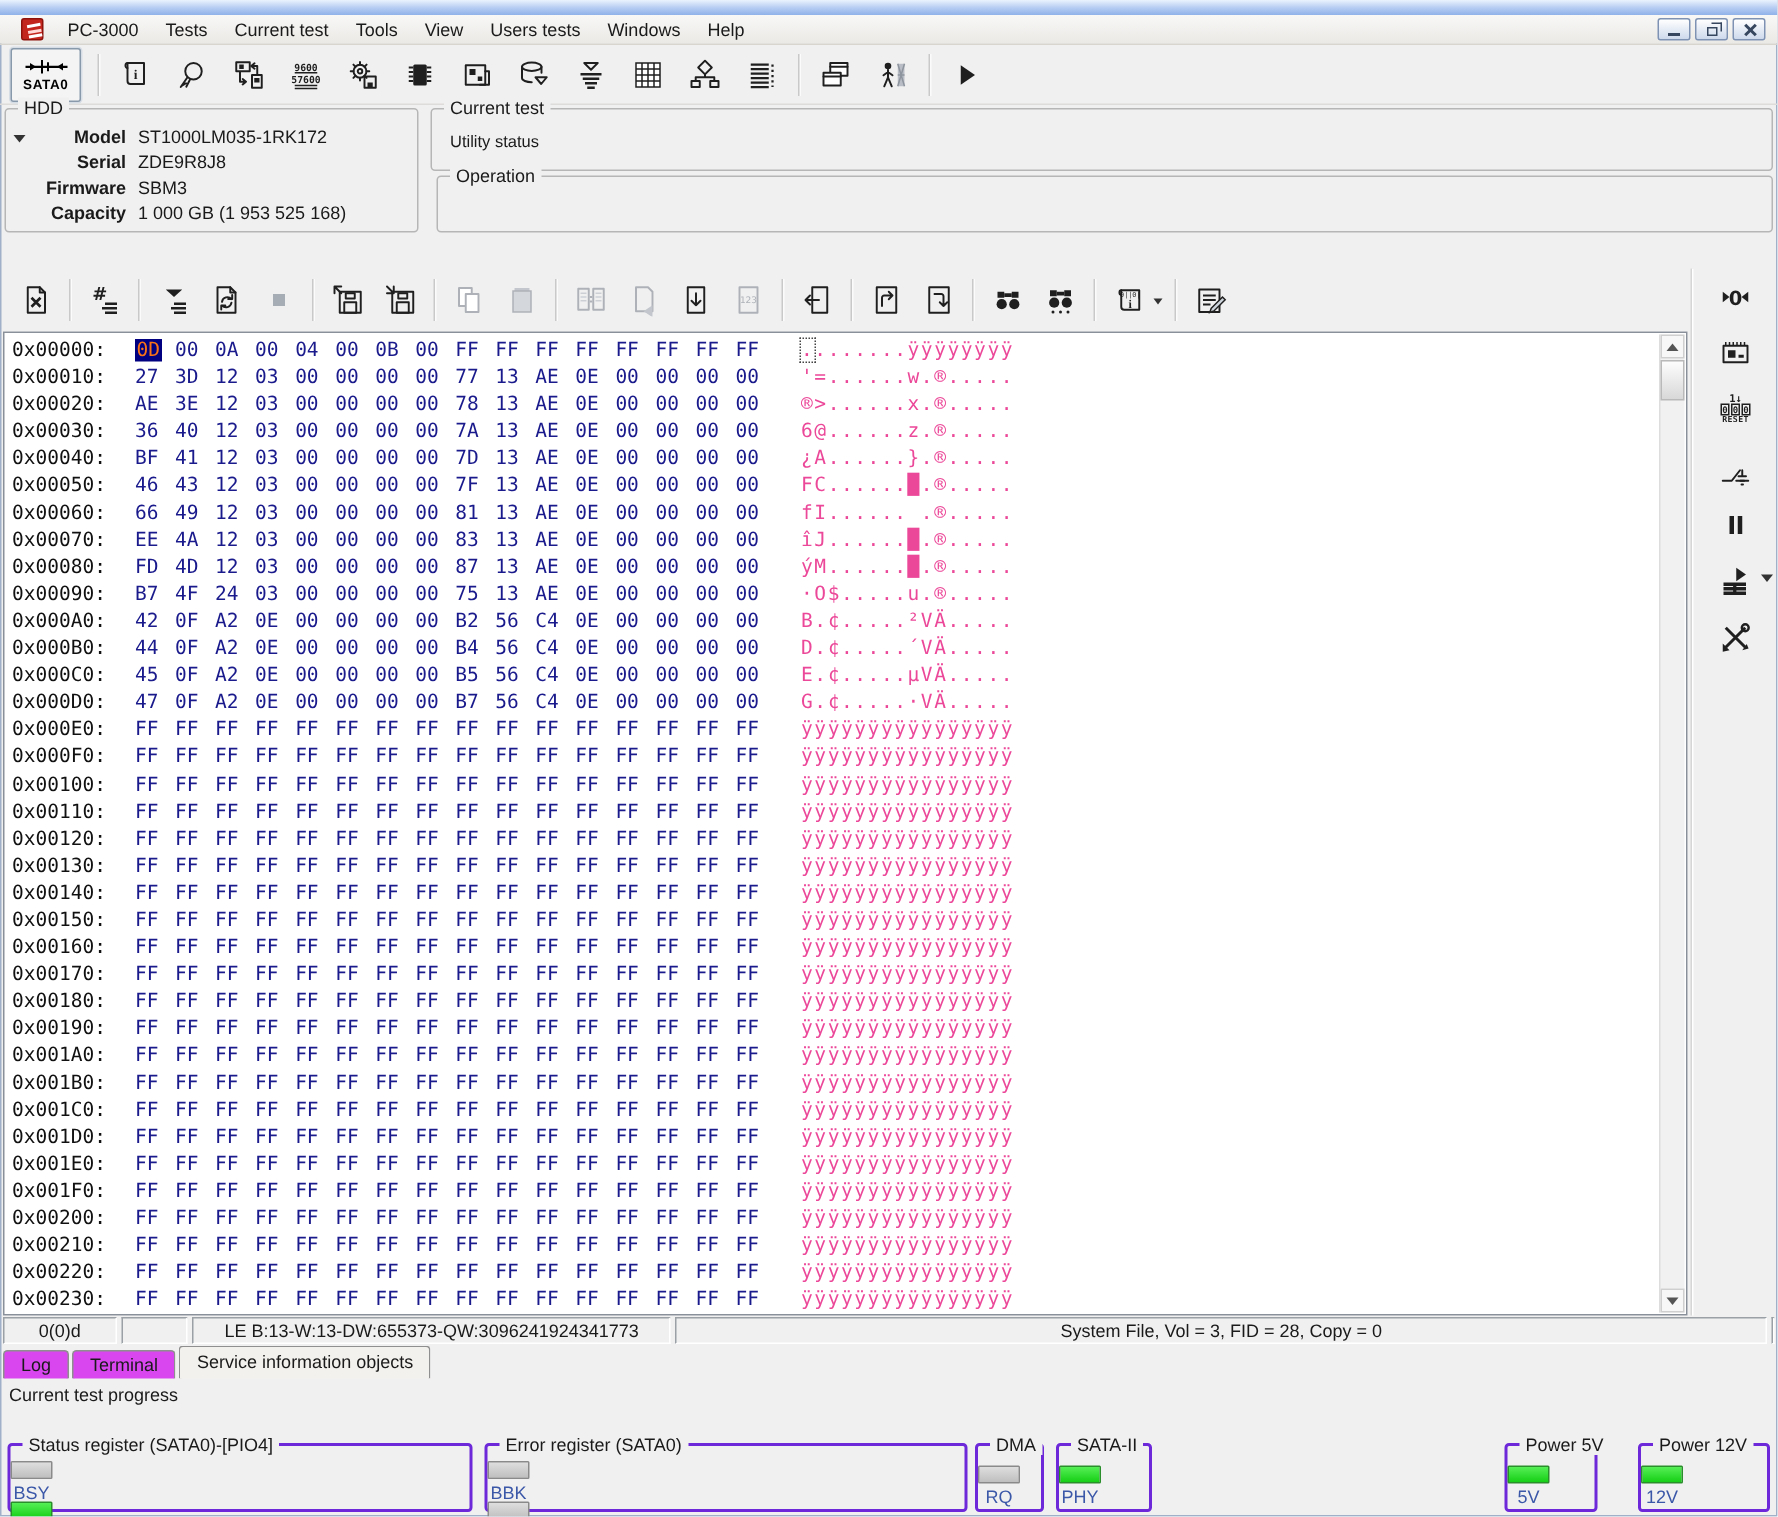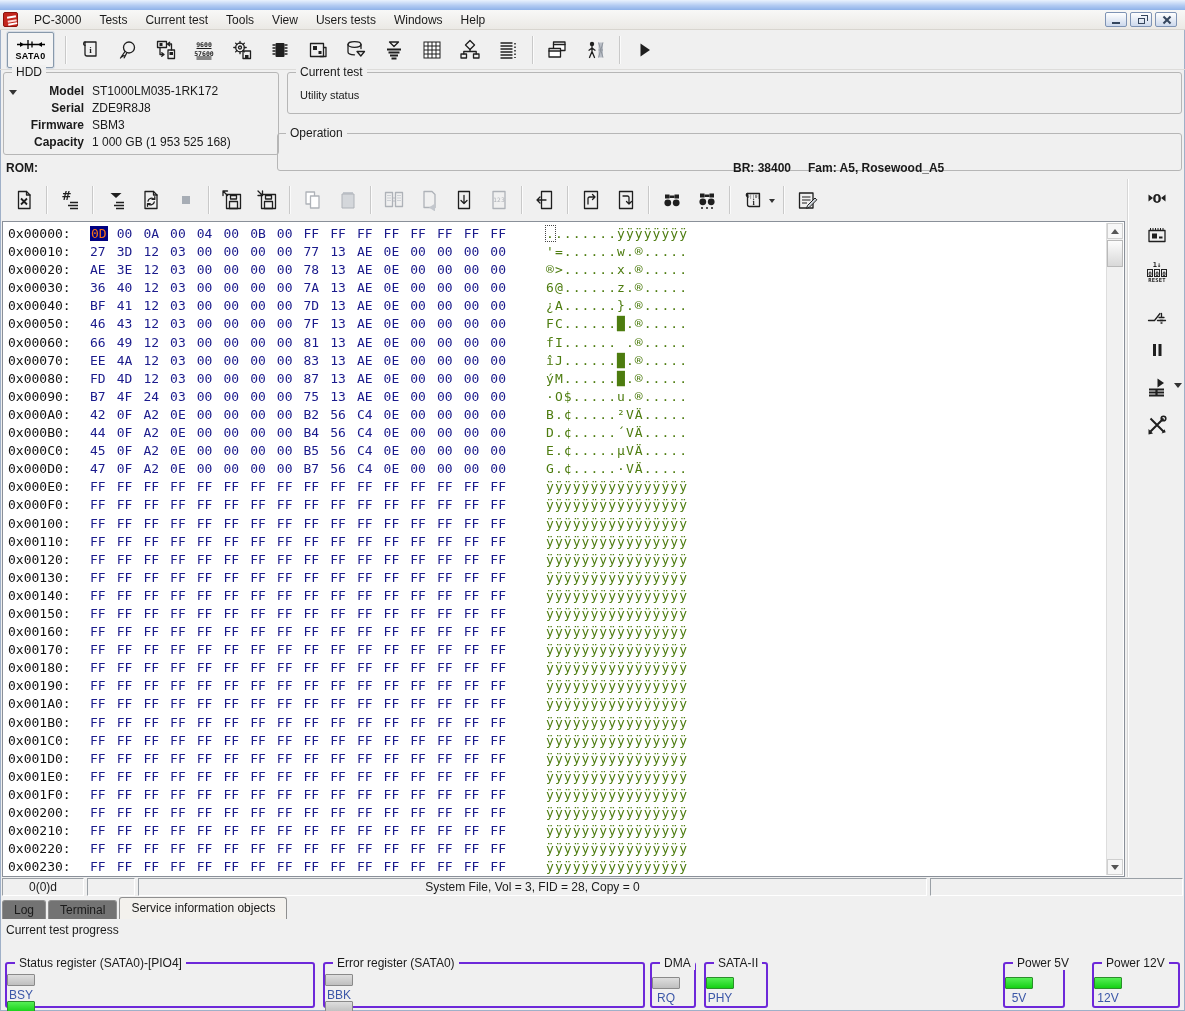--- a/index.html
+++ b/index.html
@@ -1,19 +1,19 @@
 <!DOCTYPE html>
 <html><head>
 <meta charset="utf-8">
 <style>
 *{box-sizing:border-box;}
 body{margin:0;background:#dde3ec;font-family:"Liberation Sans","DejaVu Sans",sans-serif;}
 .app{position:relative;width:1185px;height:1011px;background:#f0f0f0;overflow:hidden;font-size:12px;color:#1a1a1a;box-shadow:inset 0 0 0 1px #9fb0c8;}
 .title-sliver{position:absolute;top:0;left:0;right:0;height:10px;background:linear-gradient(180deg,#eaf2fd,#b3cbf2 55%,#8fb2e9);}
-.menubar{position:absolute;top:10px;left:0;right:0;height:20px;background:linear-gradient(#f8f8f7,#ebe9e5);border-bottom:1px solid #d8d5cf;display:flex;align-items:center;padding-left:0;}
+.menubar{position:absolute;top:10px;left:0;right:0;height:20px;background:linear-gradient(#f8f8f7,#ebe9e5);border-bottom:1px solid #d8d5cf;display:flex;align-items:center;padding-left:11px;}
 .appicon{width:15px;height:15px;background:#c3261d;border:1px solid #8d120c;border-radius:2px;margin:0 7px 0 3px;position:relative;flex:none;}
 .appicon:before{content:"";position:absolute;left:3px;top:3px;width:9px;height:2px;background:#fff;transform:rotate(-10deg);box-shadow:0 4px 0 #ffd9d6,0 7px 0 #fff;}
 .menu-item{padding:2px 9px;cursor:default;white-space:nowrap;}
 .wincontrols{margin-left:auto;display:flex;gap:3px;padding-right:8px;}
 .wc{width:22px;height:15px;border:1px solid #7e93b4;border-radius:2px;background:linear-gradient(#ffffff,#cdd9ec);display:flex;align-items:center;justify-content:center;}
 .g-min{width:8px;height:2px;background:#35465e;margin-top:7px;}
 .g-res{width:7px;height:6px;border:1px solid #35465e;position:relative;margin-top:2px;}
 .g-res:before{content:"";position:absolute;left:2px;top:-4px;width:6px;height:5px;border:1px solid #35465e;border-left:none;border-bottom:none;}
 .g-cls{position:relative;width:9px;height:9px;}
 .g-cls:before,.g-cls:after{content:"";position:absolute;left:4px;top:0;width:2px;height:10px;background:#35465e;}
@@ -24,53 +24,53 @@
 .sep{width:1px;height:28px;background:#c9c9c9;box-shadow:1px 0 0 #fbfbfb;margin:0 5px;flex:none;}
 .gb{position:absolute;border:1px solid #b6b6b6;border-radius:3px;}
 .gbt{position:absolute;top:-8px;left:8px;background:#f0f0f0;padding:0 4px;font-size:12px;white-space:nowrap;}
 .hddbox{left:3px;top:72px;width:276px;height:83px;}
 .hdd-fields{padding:9px 0 0 0;}
 .hdd-row{display:flex;height:17px;align-items:center;}
 .hdd-label{width:88px;text-align:right;font-weight:700;padding-right:8px;}
 .dd-arrow{position:absolute;left:5px;top:17px;width:0;height:0;border:4px solid transparent;border-top:5px solid #333;}
 .ctbox{left:287px;top:72px;right:3px;height:42px;}
 .ct-status{position:absolute;left:12px;top:16px;font-size:11px;}
-.opbox{left:277px;top:117px;right:3px;height:38px;margin-top:16px;}
+.opbox{left:291px;top:117px;right:3px;height:38px;}
 .rombar{position:absolute;top:157px;left:0;right:0;height:21px;}
 .rom-label{position:absolute;left:6px;top:4px;font-weight:700;}
 .rom-br{position:absolute;left:733px;top:4px;font-weight:700;}
 .rom-fam{position:absolute;left:808px;top:4px;font-weight:700;}
 .hex-toolbar{position:absolute;top:179px;left:0;width:1127px;height:41px;display:flex;align-items:center;padding-left:6px;}
 .hbtn{width:35px;height:32px;display:flex;align-items:center;justify-content:center;background:transparent;border:none;padding:0;}
 .caret2{width:0;height:0;border:3.5px solid transparent;border-top:4.5px solid #333;margin:6px 3px 0 -1px;}
 .hex-view{position:absolute;top:221px;left:2px;width:1123px;height:656px;background:#fff;border:1px solid #8a9099;}
 #hex-rows{position:absolute;top:1px;left:1px;right:18px;bottom:1px;overflow:hidden;padding-top:2px;}
 .hexrow{height:18.1px;line-height:18.1px;font-family:"DejaVu Sans Mono","Liberation Mono",monospace;font-size:13px;white-space:nowrap;display:flex;}
 .addr{width:86px;padding-left:4px;color:#111;}
 .bytes{width:428px;display:flex;}
 .b{width:26.7px;color:#1a1a8c;}
 .selb{font-style:normal;background:#000080;color:#f97316;padding:0 1px;}
-.ascii{white-space:pre;letter-spacing:1.05px;color:#4d7c0f;margin-left:28px;}
+.ascii{white-space:pre;letter-spacing:1.05px;color:#ec4899;margin-left:16px;}
 .cur{outline:1px dotted #444;}
 .vscroll{position:absolute;top:1px;right:1px;bottom:1px;width:17px;background:#f1f1f1;border-left:1px solid #ddd;}
 .sbtn{position:absolute;left:0;width:16px;height:16px;background:#f7f7f7;border:1px solid #cfcfcf;display:flex;align-items:center;justify-content:center;}
 .sbtn.up{top:0;} .sbtn.down{bottom:0;}
 .tri-up{width:0;height:0;border:4px solid transparent;border-bottom:5px solid #555;margin-top:-4px;}
 .tri-down{width:0;height:0;border:4px solid transparent;border-top:5px solid #555;margin-bottom:-4px;}
 .thumb{position:absolute;top:17px;left:0;width:16px;height:27px;background:linear-gradient(#fdfdfd,#d8d8d8);border:1px solid #b9b9b9;}
 .right-toolbar{position:absolute;top:179px;left:1127px;width:58px;height:698px;border-left:1px solid #d6d6d6;box-shadow:inset 1px 0 0 #fff;}
 .rbtn{position:absolute;left:14px;width:30px;height:30px;display:flex;align-items:center;justify-content:center;background:transparent;border:none;padding:0;}
 .rcaret{position:absolute;width:0;height:0;border:4px solid transparent;border-top:5px solid #333;}
 .reset-ic{font-family:"DejaVu Sans Mono","Liberation Mono",monospace;font-size:7px;line-height:6.5px;text-align:center;color:#1f1f1f;font-weight:700;}
 .rr2 i{display:inline-block;border:1px solid #1f1f1f;font-style:normal;width:6px;height:8px;line-height:7px;font-size:6px;margin:0 .5px;}
 .rr3{font-size:5.5px;letter-spacing:.2px;}
 .statusbar{position:absolute;top:877px;left:0;right:0;height:20px;display:flex;gap:3px;padding:1px 2px;}
 .scell{border:1px solid;border-color:#9aa0a6 #ffffff #ffffff #9aa0a6;background:#f0f0f0;text-align:center;line-height:16px;font-size:12px;overflow:hidden;white-space:nowrap;}
 .tabsrow{position:absolute;top:897px;left:2px;height:22px;display:flex;align-items:flex-end;}
-.tab{height:19px;line-height:18px;padding:0 11px;border:1px solid #8f8f8f;border-bottom:none;border-radius:3px 3px 0 0;background:#737373;margin-right:2px;white-space:nowrap;}
+.tab{height:19px;line-height:18px;padding:0 11px;border:1px solid #8f8f8f;border-bottom:none;border-radius:3px 3px 0 0;background:#d946ef;margin-right:2px;white-space:nowrap;}
 .tab.active{height:22px;line-height:21px;background:#f3f1ed;position:relative;z-index:2;}
 .progress-label{position:absolute;top:923px;left:6px;}
 .bgb{position:absolute;top:962px;height:46px;border:2px solid #6d28d9;border-radius:3px;background:#f0f0f0;}
 .ledrow{display:flex;justify-content:space-evenly;align-items:flex-start;padding-top:10px;height:100%;flex-direction:column;}
 .ledcell{display:flex;flex-direction:column;align-items:center;gap:2px;min-width:28px;}
 .led{width:28px;height:12px;border:1px solid #8a8a8a;background:linear-gradient(#dedede,#bfbfbf);border-radius:1px;}
 .led.on{background:linear-gradient(#55ef55,#16cf16);border-color:#2a8f2a;}
 .led-label{color:#3b57a8;font-size:12px;height:13px;}
 svg{display:block;}
 </style>
@@ -252,25 +252,20 @@
 
   <div class="gb ctbox">
     <span class="gbt">Current test</span>
     <div class="ct-status">Utility status</div>
   </div>
 
   <div class="gb opbox">
     <span class="gbt">Operation</span>
   </div>
 
-  <div class="rombar">
-    <span class="rom-label">ROM:</span>
-    <span class="rom-br">BR: 38400</span>
-    <span class="rom-fam">Fam: A5, Rosewood_A5</span>
-  </div>
 
   <div class="hex-toolbar" id="hex-toolbar">
       <button class="hbtn">
         <svg width="22" height="22" viewBox="0 0 22 22">
           <path d="M5.5 2.5h8L17 6v13.5H5.5z" stroke="#1f1f1f" fill="none" stroke-width="1.3" stroke-linejoin="round" stroke-linecap="round"></path>
           <path d="M13.5 2.5V6H17" stroke="#1f1f1f" fill="none" stroke-width="1.3" stroke-linejoin="round" stroke-linecap="round"></path>
           <path d="M8 9.5l6 6M14 9.5l-6 6" stroke="#1f1f1f" stroke-width="1.8"></path>
         </svg>
       </button>
       <div class="sep"></div>
@@ -1274,20 +1269,21 @@
           <path d="M2.5 15l4.5 4.5-4.5 1z" fill="#1f1f1f"></path>
           <path d="M15.5 19.5l4.2-1.2-1.2-3z" fill="#1f1f1f"></path>
         </svg>
       </button>
       <i class="rcaret" style="left: 46px; top: 204px;"></i>
     </div>
 
   <div class="statusbar" id="status-cells">
       <div class="scell" style="width: 82px;">0(0)d</div>
       <div class="scell" style="width: 48px;"></div>
+      <div class="scell" style="width: 346px;">LE B:13-W:13-DW:655373-QW:3096241924341773</div>
       <div class="scell" style="width: 789px;">System File, Vol = 3, FID = 28, Copy = 0</div>
       <div class="scell" style="flex: 1 1 0%;"></div>
     </div>
 
   <div class="tabsrow" id="tabs">
       <div class="tab">Log</div>
       <div class="tab">Terminal</div>
       <div class="tab active">Service information objects</div>
     </div>
 

